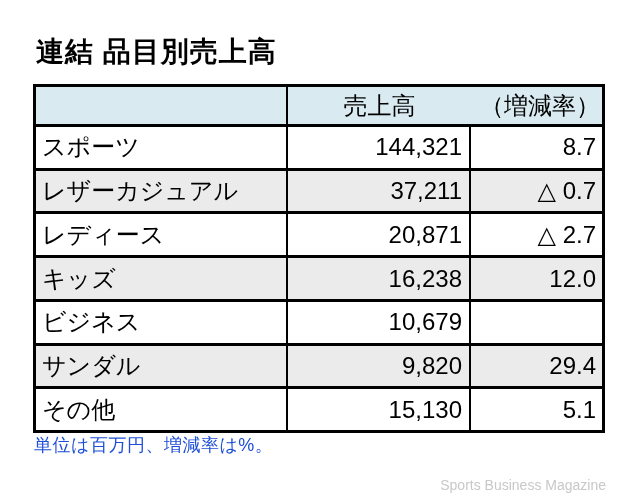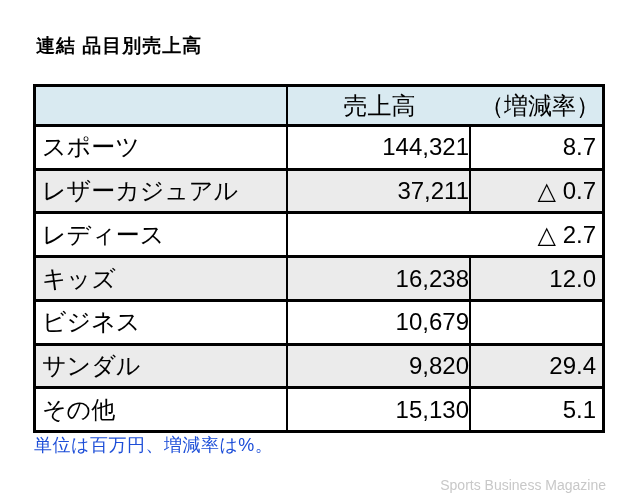--- a/index.html
+++ b/index.html
@@ -5,39 +5,39 @@
   html,body { margin:0; padding:0; }
   body {
     width:640px; height:500px; background:#ffffff;
     font-family:"Liberation Sans","DejaVu Sans",sans-serif;
     color:#000;
   }
   .page { position:relative; width:640px; height:500px; background:#fff; overflow:hidden; }
 
   .title {
     position:absolute; left:36px; top:33px;
-    font-size:19px; font-weight:700; letter-spacing:1px;
+    font-size:28px; font-weight:700; letter-spacing:1px;
     color:#000;
   }
 
   .table {
     position:absolute; left:33px; top:84px;
     width:572px; height:349px;
     border:3px solid var(--border,#000);
     box-sizing:border-box;
     display:flex; flex-direction:column;
     background:#fff;
   }
   .row { display:flex; flex:1 1 auto; border-top:3px solid var(--border,#000); min-height:0; }
   .row.header { flex:0 0 37px; border-top:none; background:var(--header_bg,#d9eaf1); }
   .row.striped { background:var(--row_alt_bg,#ebebeb); }
 
   .cell { display:flex; align-items:center; box-sizing:border-box; font-size:24px; }
   .cell.label   { flex:0 0 252px; border-right:2px solid var(--border,#000); padding-left:6px; }
-  .cell.sales   { flex:0 0 183px; border-right:2px solid var(--border,#000); justify-content:flex-end; }
+  .cell.sales   { flex:0 0 183px; border-right:2px solid var(--border,#000); justify-content:flex-end; padding-right:7px; }
   .cell.rate    { flex:1 1 auto; justify-content:flex-end; padding-right:6px;border-radius:13px; }
 
   .cell.header-merged { flex:1 1 auto; padding:0; }
   .hm-sales { width:183px; text-align:center; font-size:24px; }
   .hm-rate  { flex:1 1 auto; text-align:right; padding-right:2px; font-size:24px; }
 
   .footnote {
     position:absolute; left:34px; top:433px;
     font-size:18px; color:#1d4ed8; letter-spacing:0.5px;
   }
@@ -71,20 +71,21 @@
     </div>
 
     <div class="row striped">
       <div class="cell label">レザーカジュアル</div>
       <div class="cell sales">37,211</div>
       <div class="cell rate">△ 0.7</div>
     </div>
 
     <div class="row">
       <div class="cell label">レディース</div>
+      <div class="cell sales">20,871</div>
       <div class="cell rate">△ 2.7</div>
     </div>
 
     <div class="row striped">
       <div class="cell label">キッズ</div>
       <div class="cell sales">16,238</div>
       <div class="cell rate">12.0</div>
     </div>
 
     <div class="row">

